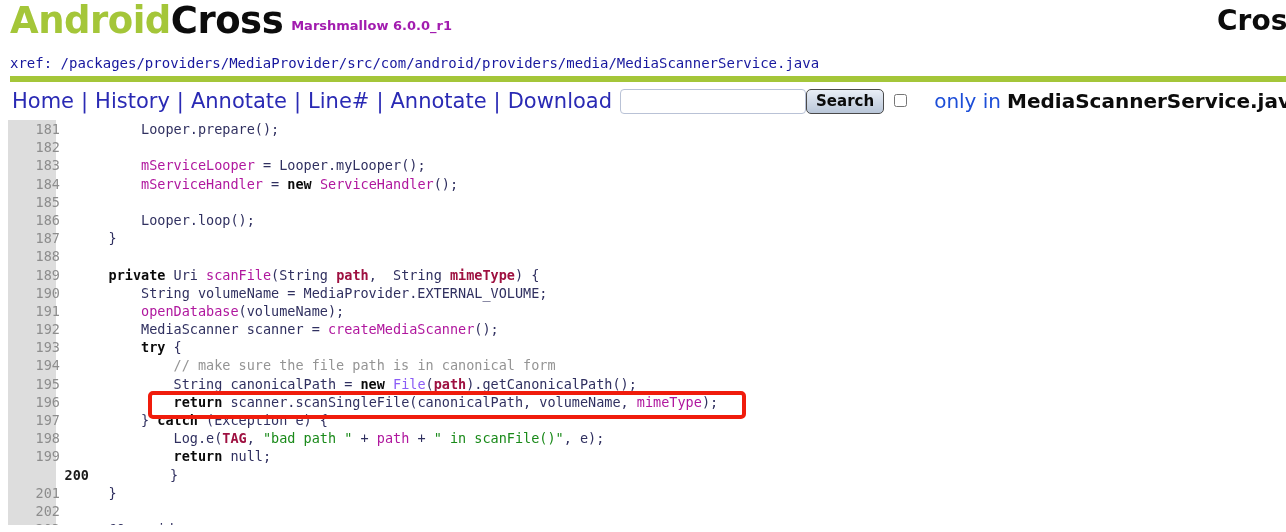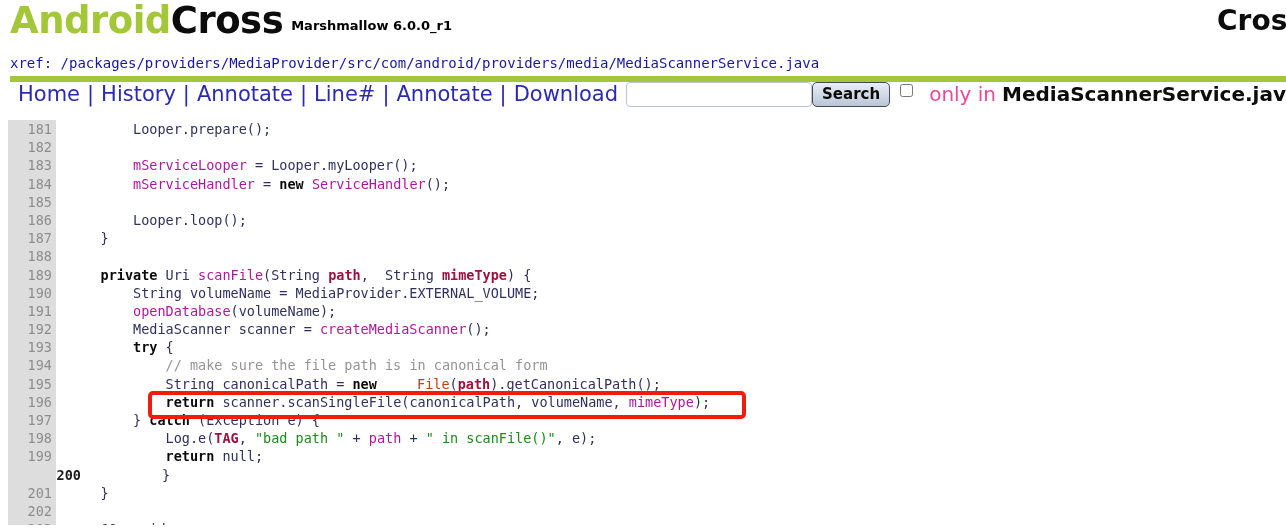--- a/index.html
+++ b/index.html
@@ -35,21 +35,21 @@
     font-family: "DejaVu Sans", sans-serif;
     font-weight: bold;
     font-size: 37px;
     color: #0c0c0c;
     letter-spacing: -0.5px;
   }
   #logo .version {
     font-family: "DejaVu Sans", sans-serif;
     font-weight: bold;
     font-size: 13px;
-    color: #000000;
+    color: #a21caf;
     margin-left: 8px;
     position: relative;
     top: -3px;
   }
   #cross-title {
     position: absolute;
     right: -18px;
     top: 4px;
     font-family: "DejaVu Sans", sans-serif;
     font-weight: bold;
@@ -69,23 +69,23 @@
   #green-rule {
     height: 6px;
     background: #a4c639;
     margin: 3px 0 0 10px;
     width: 1276px;
   }
 
   
   #navbar {
     height: 38px;
-    padding-left: 18px;
+    padding-left: 12px;
     display: flex;
-    align-items: flex-start;
+    align-items: center;
     white-space: nowrap;
   }
   #navbar a.navlink {
     font-family: "DejaVu Sans", sans-serif;
     font-size: 21px;
     color: #2a2ab4;
     text-decoration: none;
   }
   #navbar .sep {
     font-family: "DejaVu Sans", sans-serif;
@@ -121,22 +121,22 @@
     margin-left: 10px;
     width: 13px;
     height: 13px;
     vertical-align: middle;
     position: relative;
     top: -1px;
   }
   #only-text {
     font-family: "DejaVu Sans", sans-serif;
     font-size: 20px;
-    color: #ec4899;
-    margin-left: 13px;
+    color: #1d4ed8;
+    margin-left: 24px;
   }
   #only-file {
     font-family: "DejaVu Sans", sans-serif;
     font-size: 20px;
     font-weight: bold;
     color: #0c0c0c;
     margin-left: 6px;
   }
 
   
@@ -160,21 +160,21 @@
     line-height: 18.2px;
     white-space: pre;
   }
   .code-row {
     height: 18.2px;
     white-space: pre;
   }
   .lnum {
     display: inline-block;
     width: 44px;
-    margin-left: 8px;
+    margin-left: 16px;
     text-align: right;
     color: #8d8d8d;
     font-family: "DejaVu Sans Mono", monospace;
     font-size: 13.5px;
     background: transparent;
   }
   .lnum.current {
     color: #1a1a1a;
     font-weight: bold;
     padding-left: 29px;
@@ -184,21 +184,21 @@
     margin-left: 16px;
     color: #303060;
     font-family: "DejaVu Sans Mono", monospace;
     font-size: 13.5px;
   }
 
   
   .kw    { color: #0a0a0a; font-weight: bold; }
   .id    { color: #b0179e; font-weight: normal; }
   .idd   { color: #9e1040; font-weight: bold; }
-  .typ   { color: #c2410c; margin-left: 32px; }
+  .typ   { color: #8b5cf6; }
   .str   { color: #1a8a1a; }
   .cmt   { color: #949494; }
   .pln   { color: #303060; }
 
   
   #red-box {
     position: absolute;
     left: 148px;
     top: 266px;
     width: 590px;

